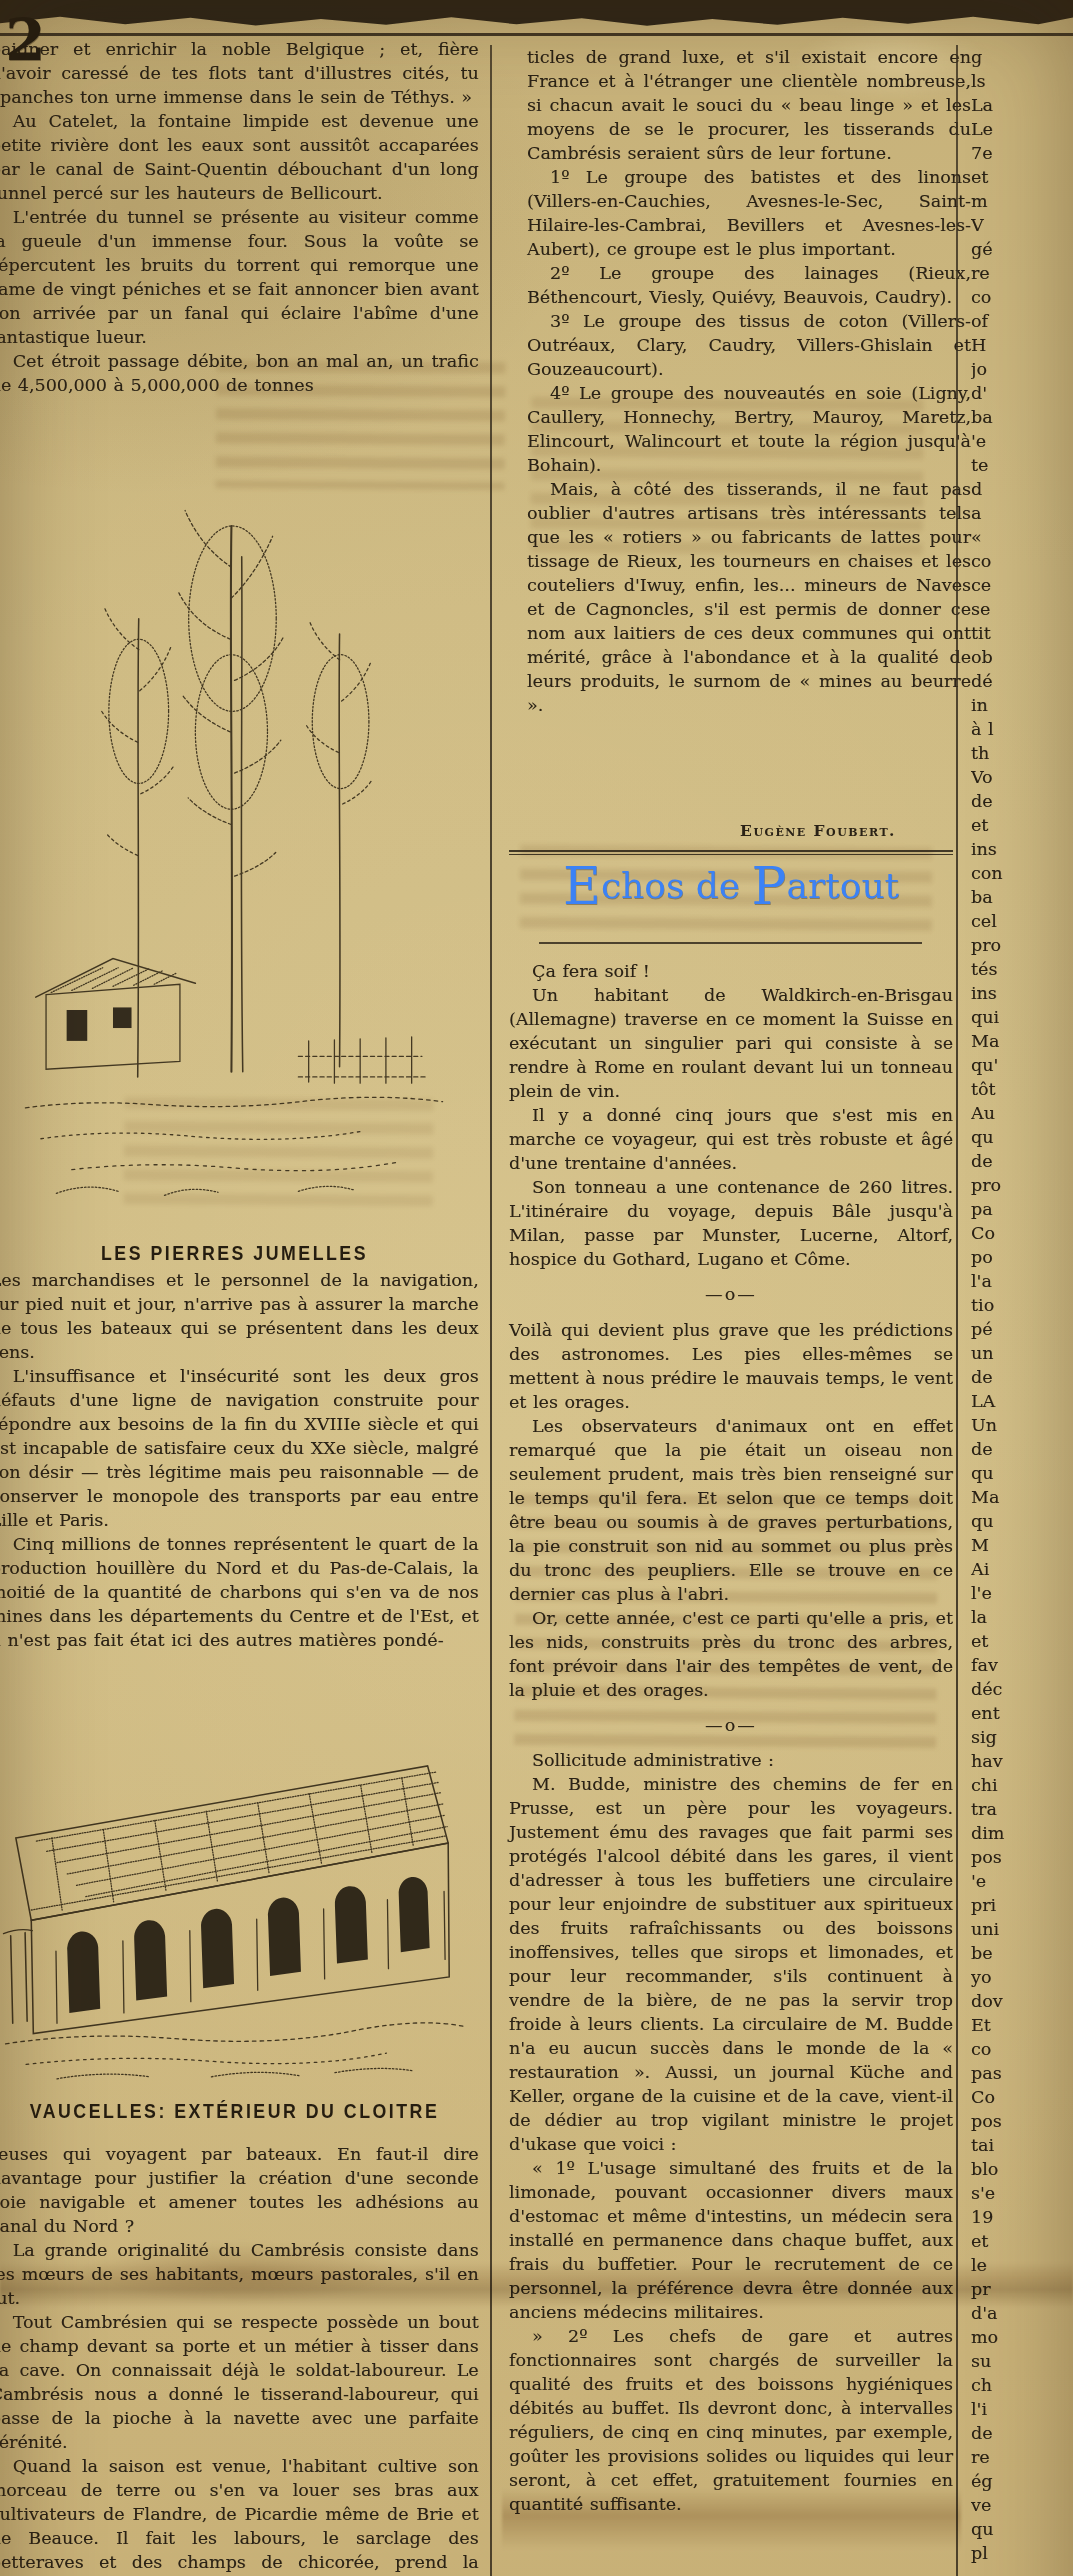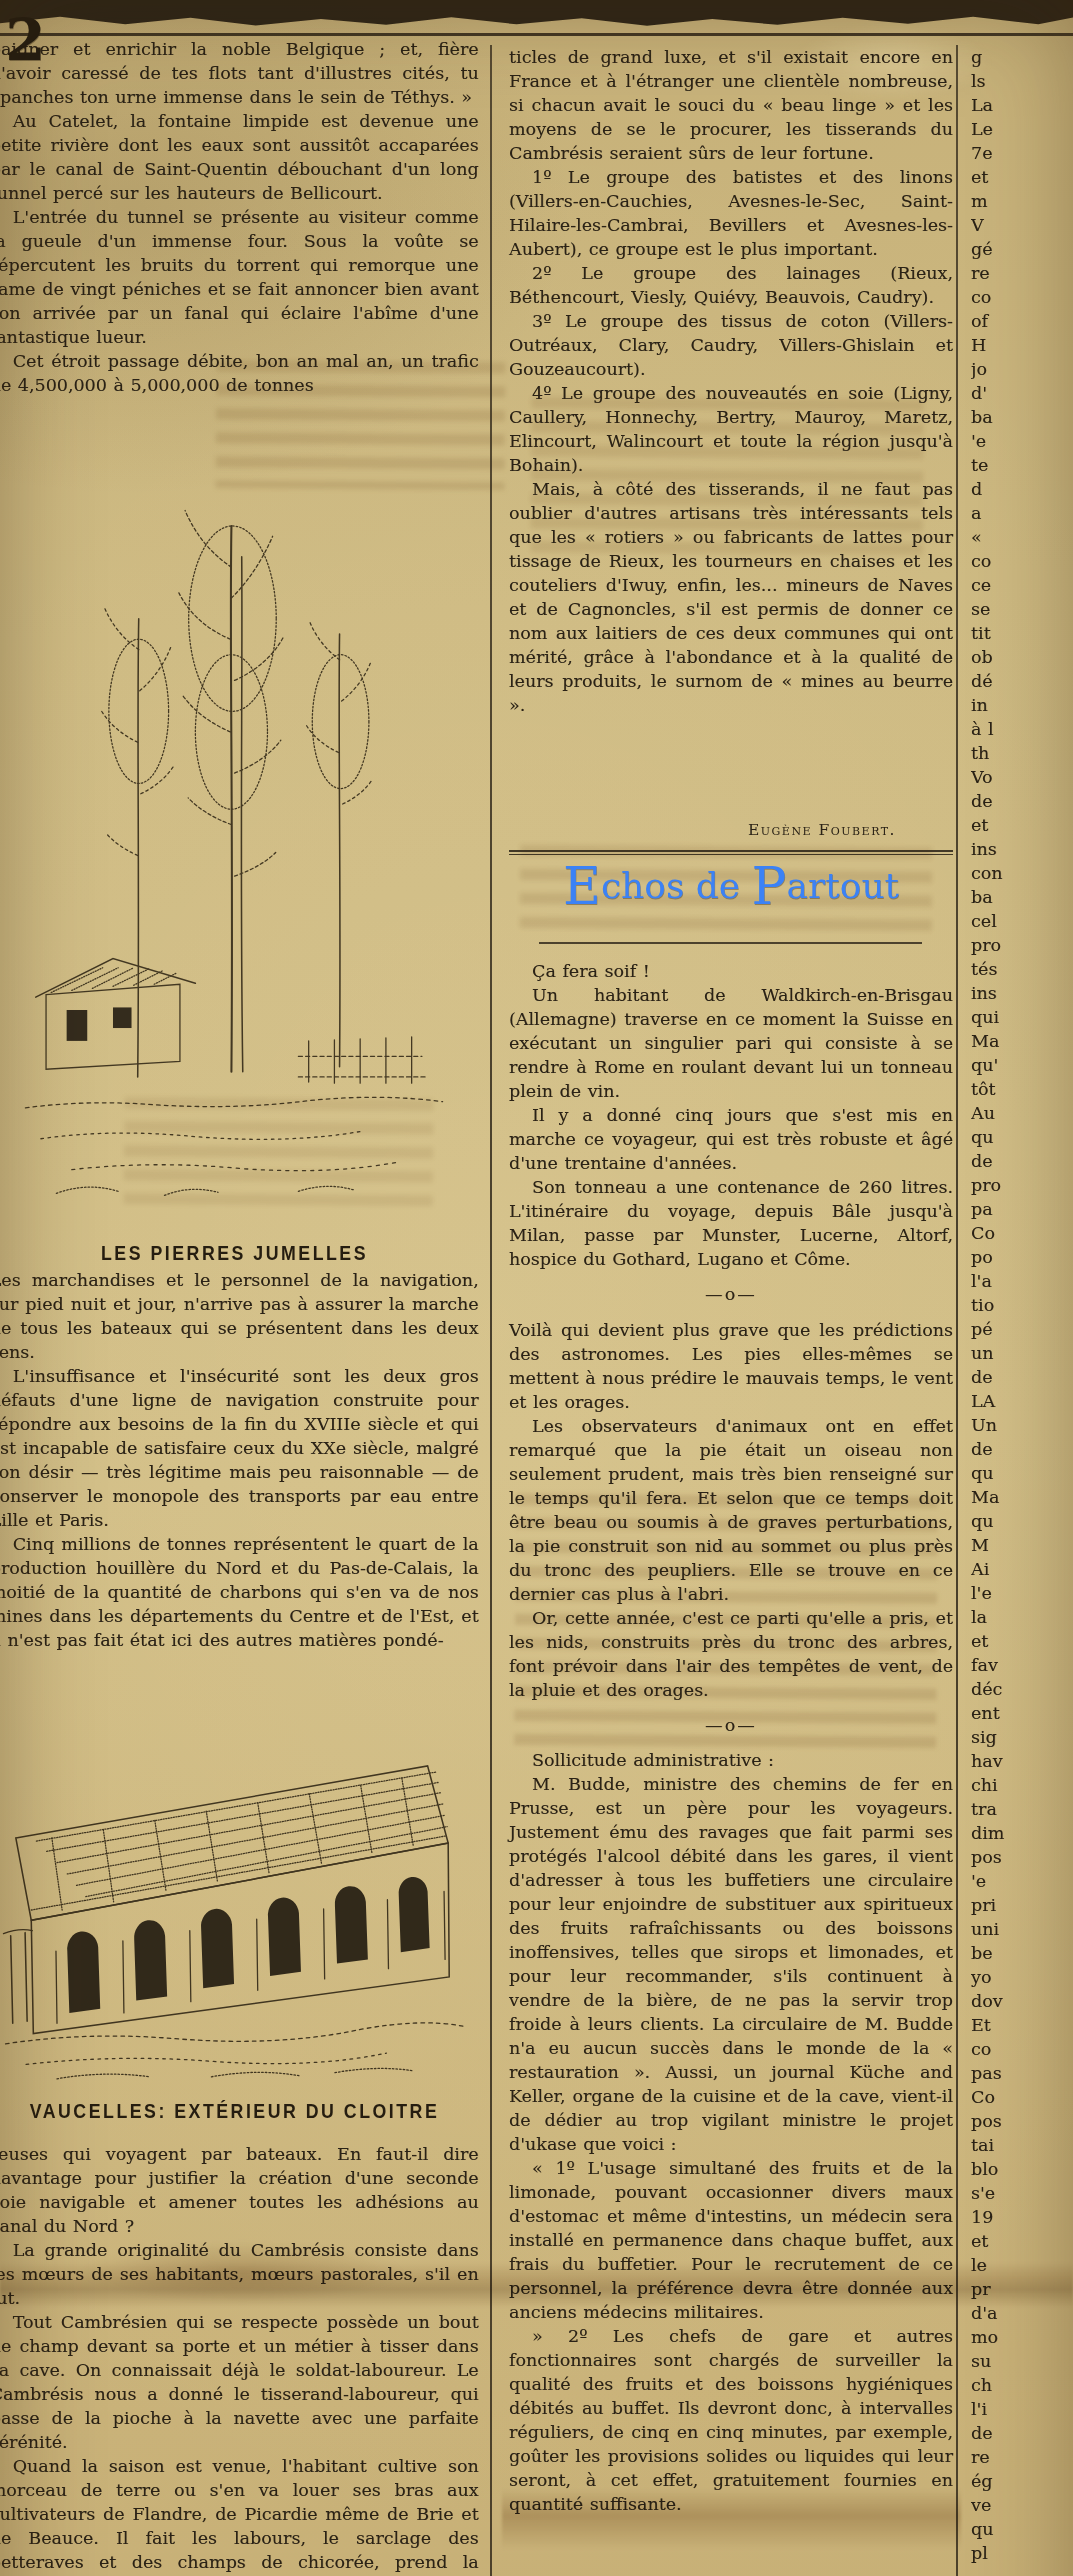--- a/index.html
+++ b/index.html
@@ -48,21 +48,21 @@
     word-spacing:1px; hyphens:auto; text-shadow:0.3px 0.3px 0 rgba(42,32,16,.32); }
   .col-left   { left:-10.3px; width:489px; }
   .col-middle { left:509px; width:444px; }
   .para { margin:0; text-indent:23px; }
   .para.noindent { text-indent:0; }
   .figcaption { left:-10.3px; width:489px; text-align:center; z-index:3;
     font-family:"Liberation Sans", sans-serif; font-weight:700; font-size:18.5px;
     letter-spacing:2.6px; color:#251d10; transform:scale(.96,1.06); white-space:nowrap; }
   .illustration { z-index:2; }
   .signature { left:509px; width:444px; top:821px; text-align:right; padding-right:57px;
-    font-size:15.5px; letter-spacing:1.5px; font-variant:small-caps; font-weight:400; z-index:3; }
+    font-size:15.5px; letter-spacing:1.5px; font-variant:small-caps; font-weight:700; z-index:3; }
   .double-rule { left:509px; width:444px; top:850px; height:5.2px;
     border-top:2.1px solid #2a2216; border-bottom:1.5px solid #2a2216; z-index:3; opacity:.85; }
   .echos-head { left:509px; width:444px; top:861px; text-align:center; z-index:3;
     font-size:36px; color:#3b82f6; text-shadow:0.5px 0.5px 0 rgba(40,30,15,.35); line-height:1.4; }
   .echos-head .initial { font-size:52px; line-height:0; vertical-align:-6.2px; }
   .echos-underline { left:539px; width:383px; top:942px; height:2.1px; background:#2a2216; opacity:.8; z-index:3; }
   .sep { text-align:center; font-size:17.5px; letter-spacing:2.1px; margin:11.3px 0; text-indent:0; }
   .col-right { left:971px; width:118px; top:45px; height:3369px; overflow:hidden; z-index:3;
     font-size:17.5px; line-height:24px; }
   .col-right .frag { margin:0; white-space:nowrap; }
@@ -166,21 +166,21 @@
 
 <div class="abs figcaption" style="top:2101px;">VAUCELLES: EXTÉRIEUR DU CLOITRE</div>
 
 <div class="abs colblock col-left" style="top:2142px;">
   <p class="para noindent">reuses qui voyagent par bateaux. En faut-il dire davantage pour justifier la création d'une seconde voie navigable et amener toutes les adhésions au canal du Nord ?</p>
   <p class="para">La grande originalité du Cambrésis consiste dans les mœurs de ses habitants, mœurs pastorales, s'il en fut.</p>
   <p class="para">Tout Cambrésien qui se respecte possède un bout de champ devant sa porte et un métier à tisser dans sa cave. On connaissait déjà le soldat-laboureur. Le Cambrésis nous a donné le tisserand-laboureur, qui passe de la pioche à la navette avec une parfaite sérénité.</p>
   <p class="para">Quand la saison est venue, l'habitant cultive son morceau de terre ou s'en va louer ses bras aux cultivateurs de Flandre, de Picardie même de Brie et de Beauce. Il fait les labours, le sarclage des betteraves et des champs de chicorée, prend la fourche de bois au moment de la fenaison, pique le blé à la moisson,</p>
 </div>
 
-<div class="abs colblock col-middle" style="top:45px;">
+<div class="abs colblock col-middle" style="top:45px;margin-left:18px;">
   <p class="para noindent">ticles de grand luxe, et s'il existait encore en France et à l'étranger une clientèle nombreuse, si chacun avait le souci du « beau linge » et les moyens de se le procurer, les tisserands du Cambrésis seraient sûrs de leur fortune.</p>
   <p class="para">1º Le groupe des batistes et des linons (Villers-en-Cauchies, Avesnes-le-Sec, Saint-Hilaire-les-Cambrai, Bevillers et Avesnes-les-Aubert), ce groupe est le plus important.</p>
   <p class="para">2º Le groupe des lainages (Rieux, Béthencourt, Viesly, Quiévy, Beauvois, Caudry).</p>
   <p class="para">3º Le groupe des tissus de coton (Villers-Outréaux, Clary, Caudry, Villers-Ghislain et Gouzeaucourt).</p>
   <p class="para">4º Le groupe des nouveautés en soie (Ligny, Caullery, Honnechy, Bertry, Mauroy, Maretz, Elincourt, Walincourt et toute la région jusqu'à Bohain).</p>
   <p class="para">Mais, à côté des tisserands, il ne faut pas oublier d'autres artisans très intéressants tels que les « rotiers » ou fabricants de lattes pour tissage de Rieux, les tourneurs en chaises et les couteliers d'Iwuy, enfin, les... mineurs de Naves et de Cagnoncles, s'il est permis de donner ce nom aux laitiers de ces deux communes qui ont mérité, grâce à l'abondance et à la qualité de leurs produits, le surnom de « mines au beurre ».</p>
 </div>
 
 <div class="abs signature">Eugène Foubert.</div>
 <div class="abs double-rule"></div>

